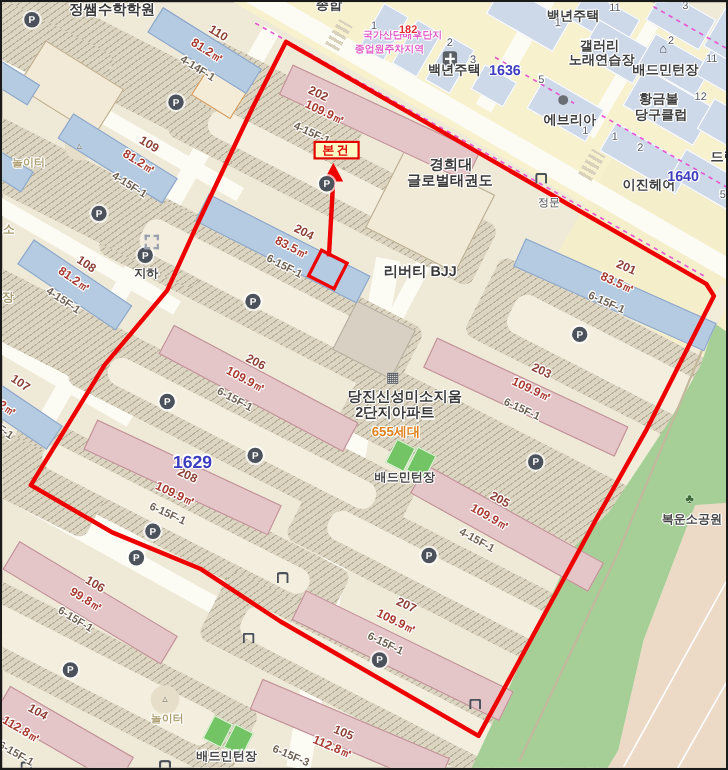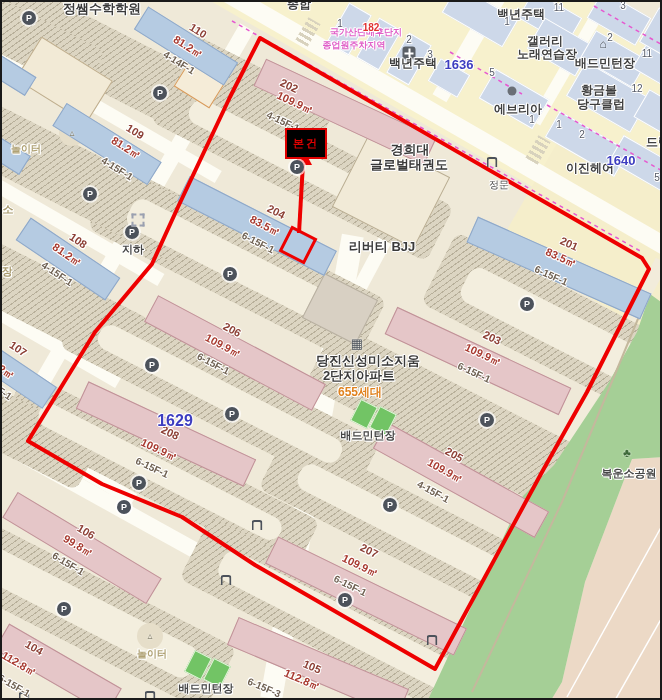--- a/index.html
+++ b/index.html
@@ -37,21 +37,21 @@
           box-shadow:0 0 0 2px rgba(255,255,255,.7);}
   .bus-icon{position:absolute;transform:translate(-50%,-50%);width:11px;height:10px;box-sizing:border-box;
             border:2px solid #4c525b;border-bottom:none;border-radius:3px 3px 0 0;}
   .cross-icon{position:absolute;transform:translate(-50%,-50%);width:13px;height:13px;border-radius:3px;background:#5a5f66;}
   .cross-icon i{position:absolute;background:#fff;}
   .glyph{position:absolute;transform:translate(-50%,-50%);line-height:1;text-shadow:0 0 2px #fff;}
   .sand{position:absolute;transform:translate(-50%,-50%);border-radius:50%;background:#e6dec9;}
   .ramp-icon{position:absolute;transform:translate(-50%,-50%);width:13px;height:13px;border:2px dashed #9aa0b0;box-sizing:border-box;background:#eee9da;}
   .cw{position:absolute;transform:translate(-50%,-50%) rotate(-60deg);width:26px;height:14px;
       background:repeating-linear-gradient(90deg,#d8d2bd 0 3px,transparent 3px 6px);}
-  #subject-box{position:absolute;left:283px;top:126px;width:42px;height:31px;background:#000000;border:2px solid #e00000;
+  #subject-box{position:absolute;left:283px;top:126px;width:42px;height:17px;background:#fef9c3;border:2px solid #e00000;
                color:#e00000;font-weight:bold;font-size:11px;display:flex;align-items:center;justify-content:center;
                letter-spacing:2px;z-index:60;box-sizing:border-box;}
   svg.overlay{position:absolute;left:0;top:0;pointer-events:none;}
 </style>
 </head>
 <body>
 
 <div id="stage">
   <div id="subject-box">본건</div>
 <div class="road" style="left: 480px; top: 46px; width: 660px; height: 190px; transform: translate(-50%, -50%) rotate(30deg); z-index: 1; background: rgb(247, 241, 205);"></div>

